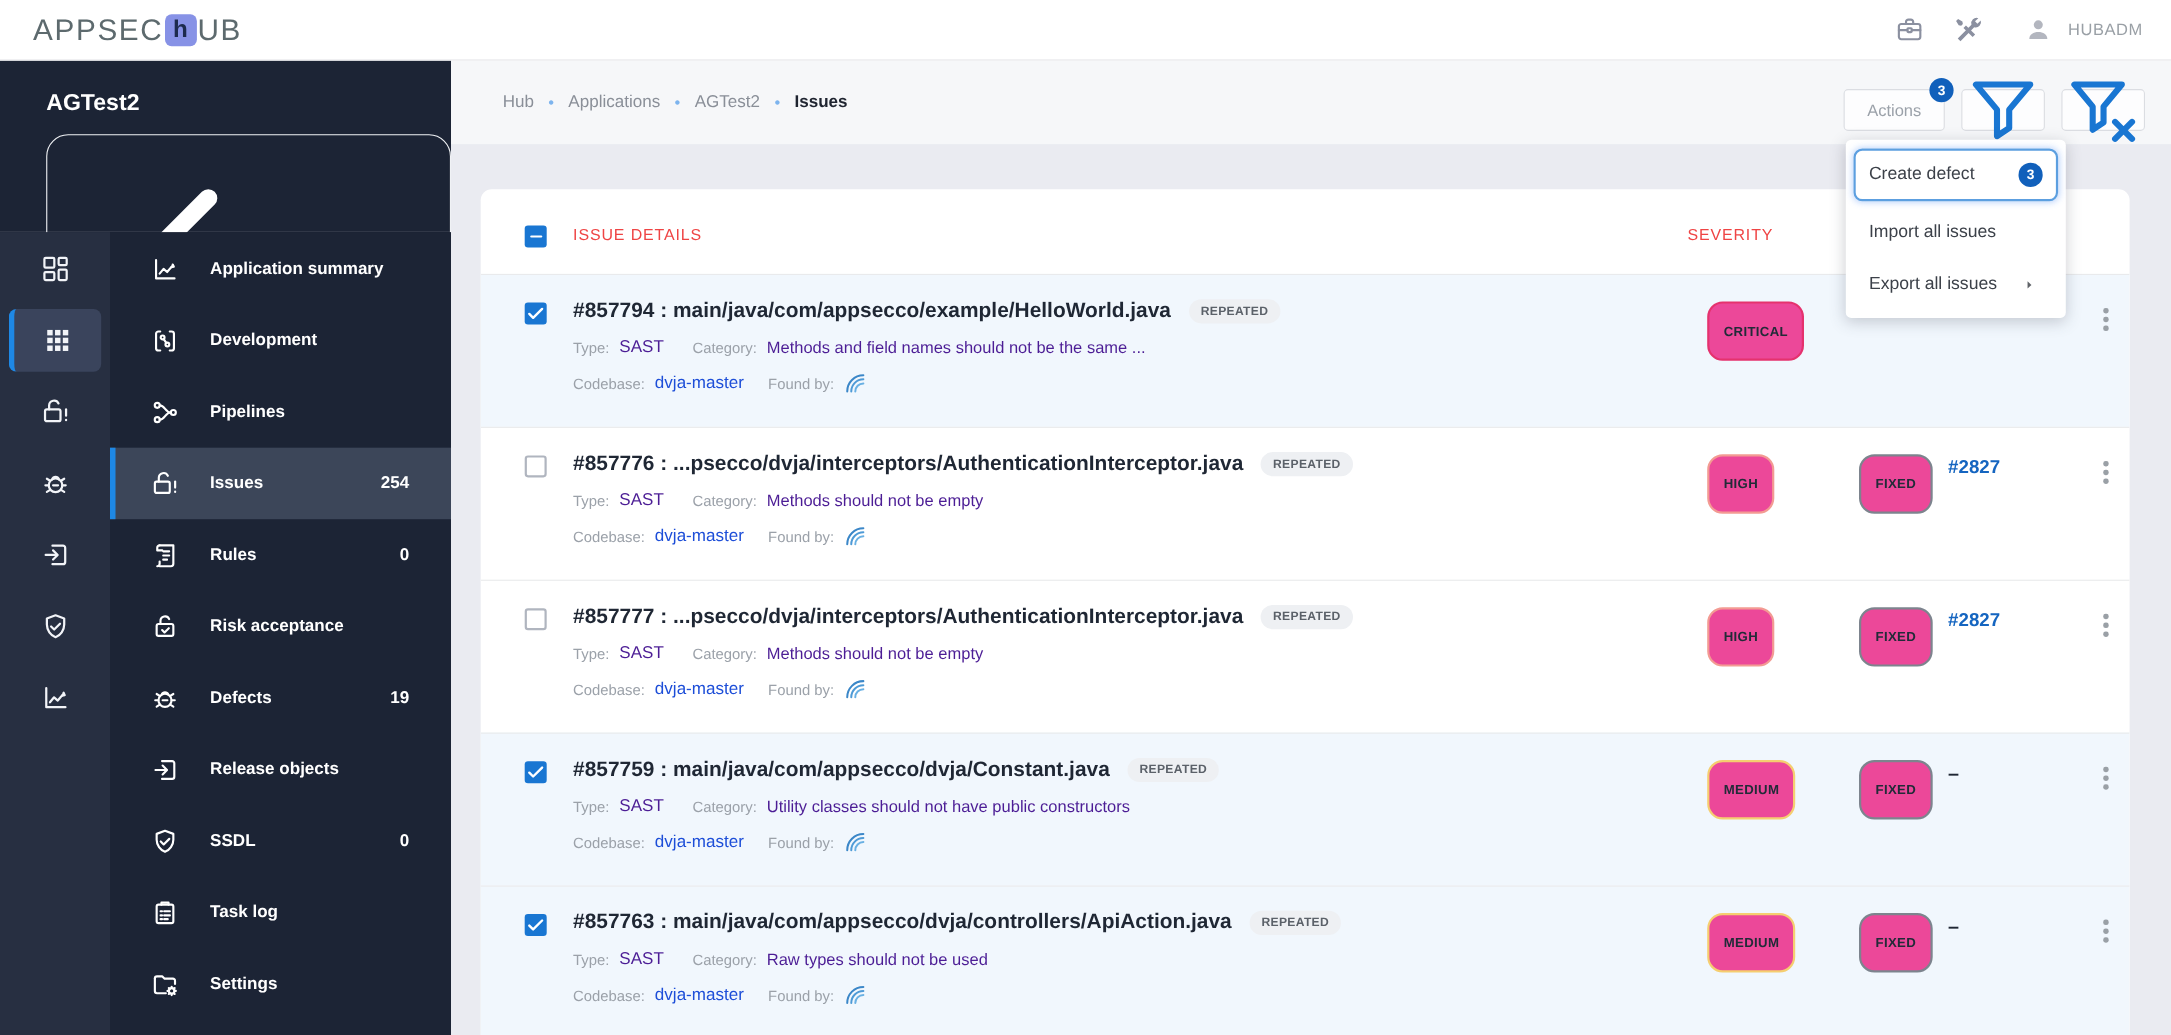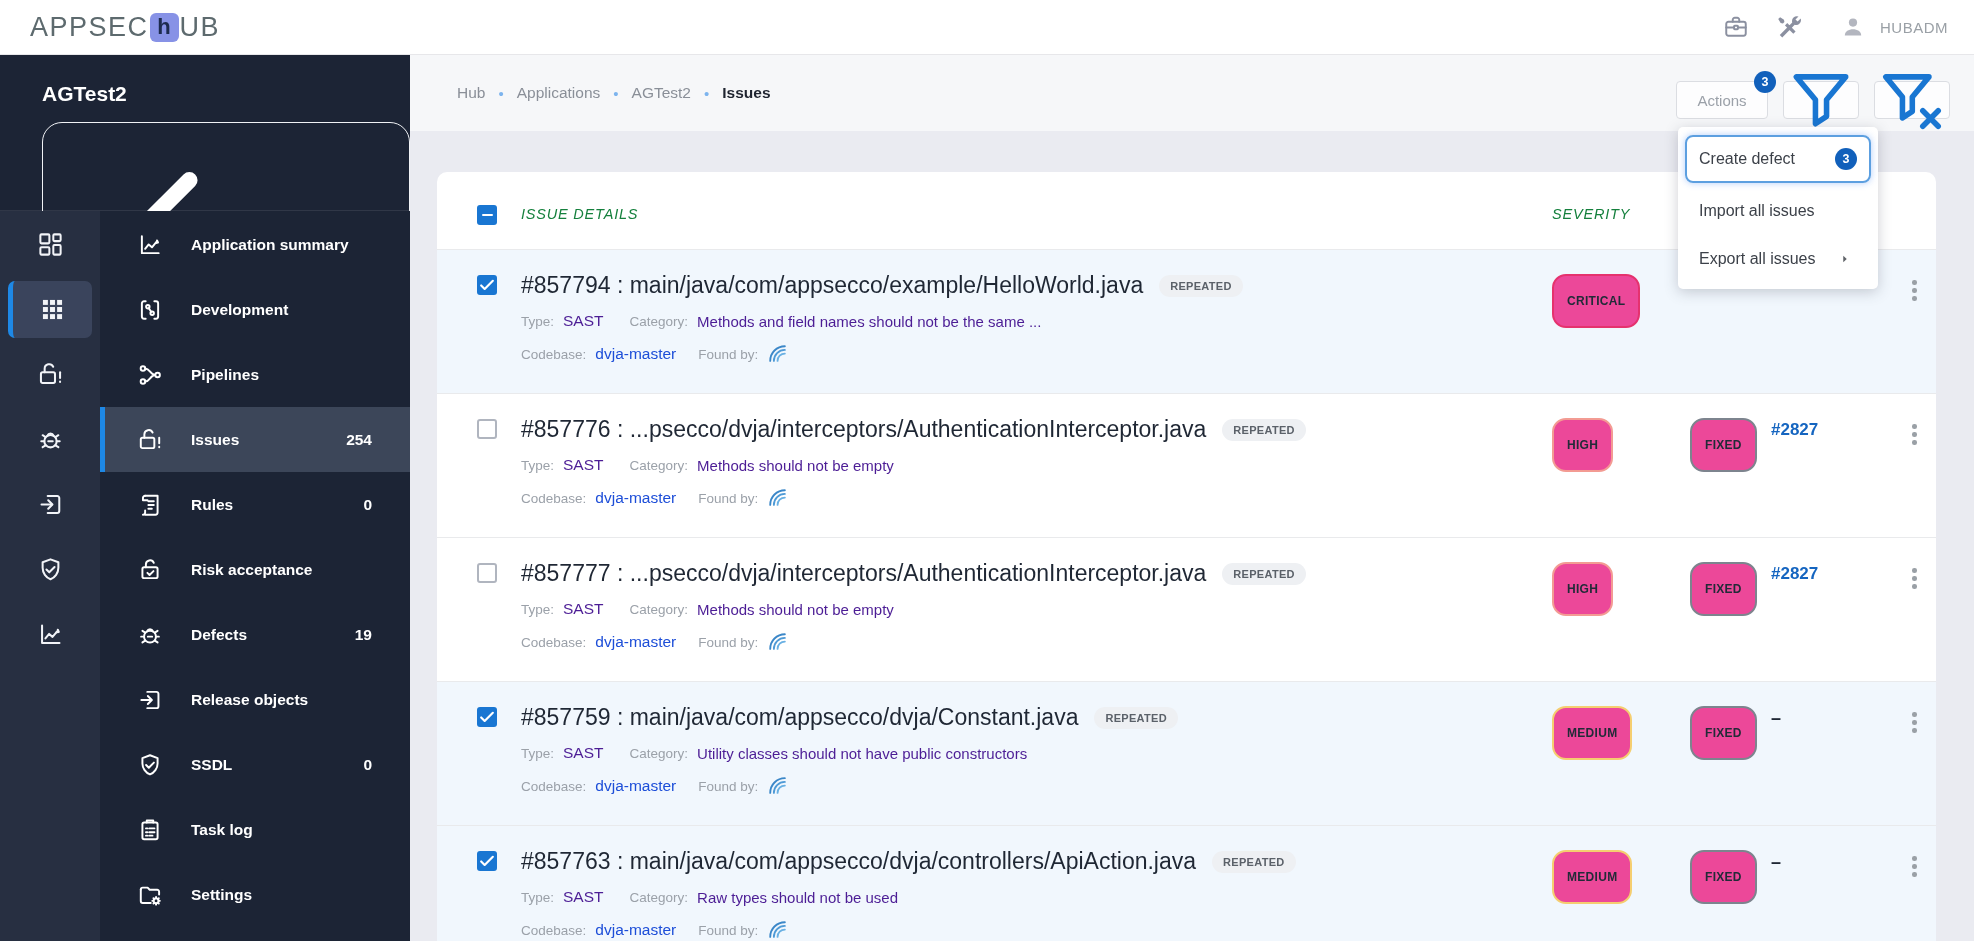--- a/index.html
+++ b/index.html
@@ -70,33 +70,33 @@
   .dd-item.highlighted { margin:6px 7px 4px; border:2px solid #5c9fe0; border-radius:8px;
     box-shadow:0 0 7px rgba(66,133,244,.4); padding:11px 12px; justify-content:space-between; }
   .dd-item.plain { padding:15px 12px 15px 21px; }
   .dd-arrow { margin-left:auto; margin-right:14px; width:14px; height:14px; color:#5f6368; }
 
   
   .card { position:absolute; left:27px; top:117px; width:1499px; bottom:-12px;
     background:#ffffff; border-radius:10px 10px 0 0; overflow:hidden; }
   .grid-cols { display:grid; grid-template-columns:44px 1fr 150px 92px 118px 46px; }
   .tbl-head { padding:30px 12px 24px 40px; align-items:center; }
-  .col-title-hd, .col-sev-hd { font-size:14.5px; color:#15803d; letter-spacing:.8px;font-style:italic; }
-  .col-sev-hd { margin-left:34px; }
+  .col-title-hd, .col-sev-hd { font-size:14.5px; color:#ef4444; letter-spacing:.8px; }
+  .col-sev-hd { margin-left:16px; }
   .row { padding:22px 12px 28px 40px; border-top:1px solid #e9eaec; }
   .row.selected { background:#f1f7fd; }
   .cell-check { padding-top:3px; }
   .checkbox { width:20px; height:20px; border-radius:3px; cursor:pointer;
     display:flex; align-items:center; justify-content:center; }
   .checkbox.checked, .checkbox.indeterminate { background:#1976d2; }
   .checkbox.unchecked { background:#fff; border:2px solid #b0b5bf; }
   .checkbox svg { width:14px; height:14px; color:#fff; }
   .checkbox .minus { width:11px; height:2.5px; background:#fff; border-radius:1px; }
   .issue-title-line { display:flex; align-items:center; }
-  .issue-title { font-size:23px; font-weight:400; color:#1f2734; cursor:pointer; }
+  .issue-title { font-size:19px; font-weight:700; color:#1f2734; cursor:pointer; }
   .tag-repeated { margin-left:16px; background:#eef0f3; color:#5b6169; font-size:11px;
     font-weight:700; letter-spacing:.3px; padding:5px 11px; border-radius:12px; }
   .detail-line { margin-top:13px; display:flex; align-items:center; font-size:15px; }
   .dl-label { color:#9ba1a9; font-size:13.5px; margin-right:9px; }
   .dl-value { color:#4c1d95; }
   .dl-gap { width:26px; }
   .link-blue { color:#1d4ed8; cursor:pointer; }
   .codebase-link { font-size:15.5px; }
   .foundby-ic { width:22px; height:22px; }
   .pill { display:inline-flex; align-items:center; justify-content:center;

